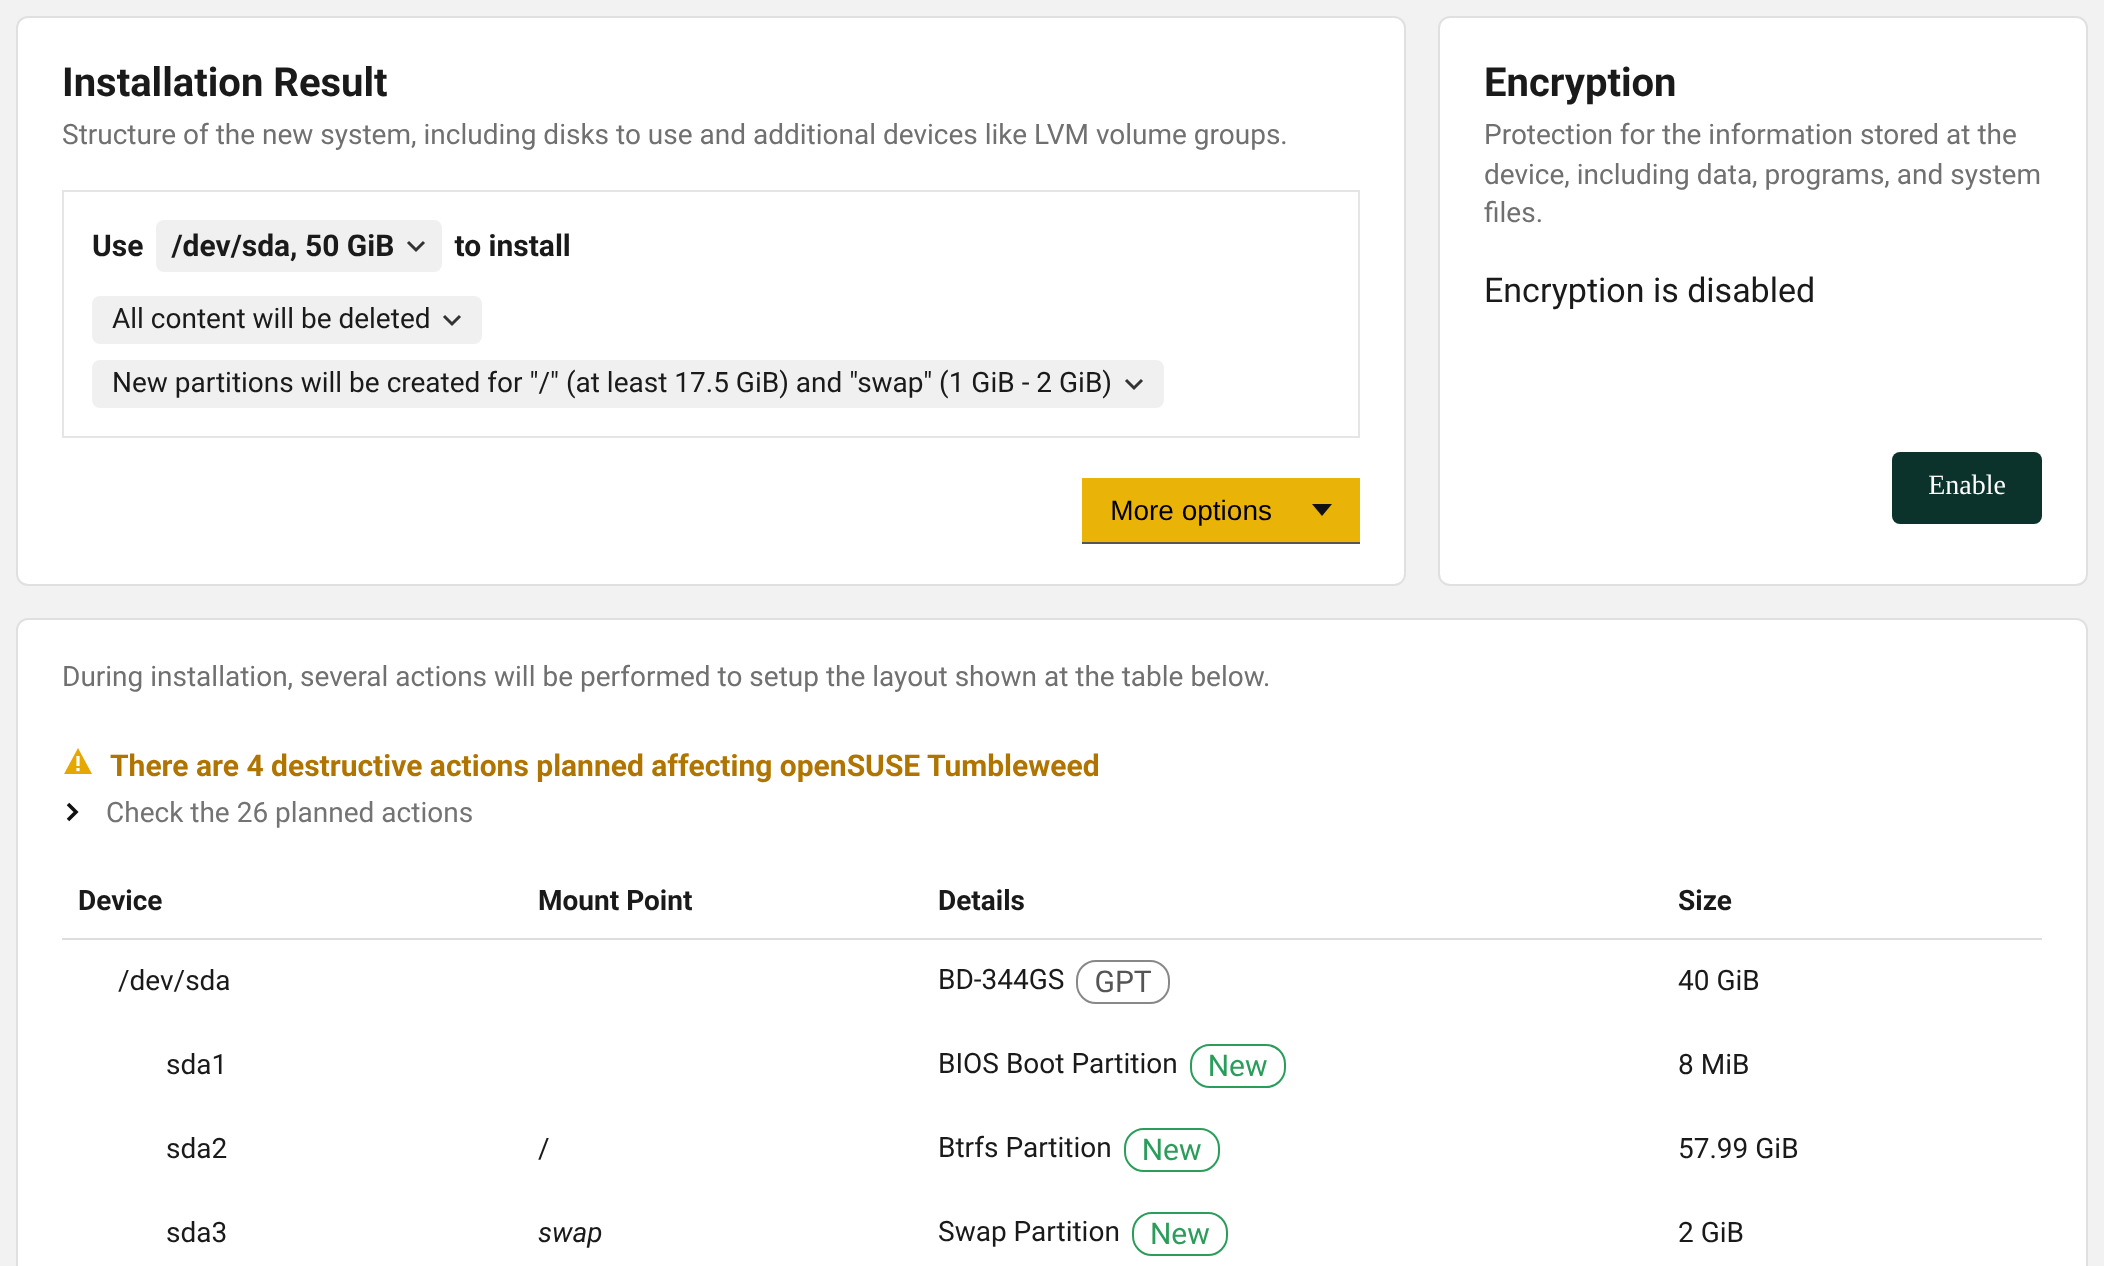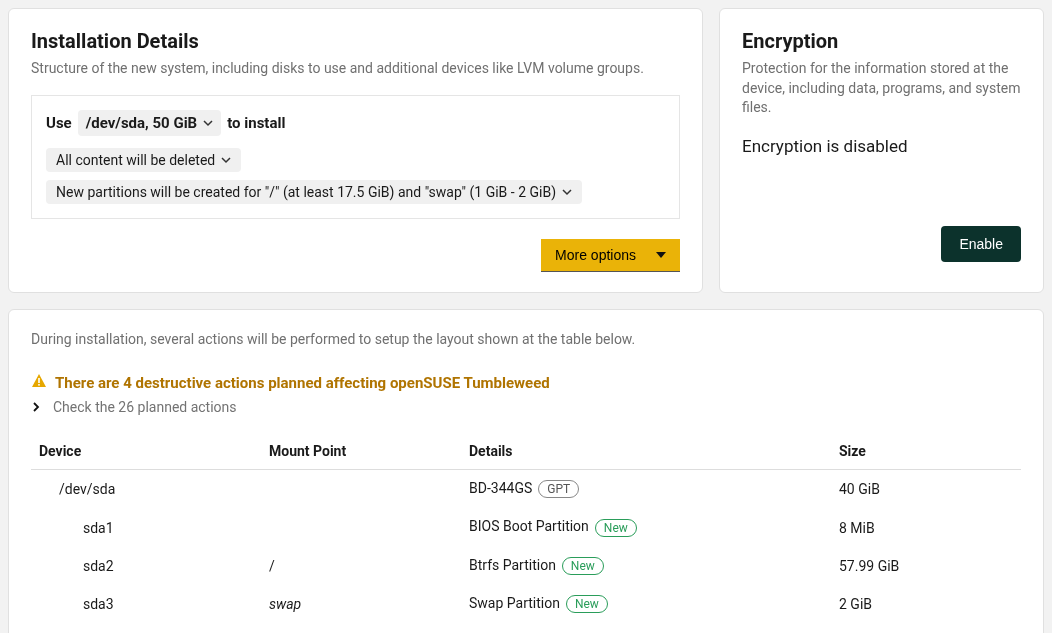--- a/index.html
+++ b/index.html
@@ -94,20 +94,21 @@
     margin-top: 70px;
   }
   .enable-btn {
     background: #0c322c;
     color: #fff;
     border: none;
     border-radius: 4px;
     padding: 10px 18px;
     font-size: 14px;
     cursor: pointer;
+    font-family: Liberation Serif, serif;
   }
   .result-card {
     grid-column: 1 / -1;
   }
   .warn-line {
     color: #b07400;
     font-weight: 700;
     font-size: 15px;
     margin: 10px 0 6px 0;
     display: flex;
@@ -138,21 +139,21 @@
   }
   tbody td {
     padding: 10px 8px;
     vertical-align: middle;
   }
   .indent-0 { padding-left: 8px; }
   .indent-1 { padding-left: 28px; }
   .indent-2 { padding-left: 52px; }
   .badge {
     display: inline-block;
-    font-size: 12px;
+    font-size: 15px;
     padding: 1px 8px;
     border-radius: 10px;
     margin-left: 6px;
     vertical-align: middle;
   }
   .badge-gray {
     border: 1px solid #888;
     color: #555;
   }
   .badge-green {
@@ -166,21 +167,21 @@
   .device-col { width: 230px; }
   .mount-col { width: 200px; }
   .size-col { width: 190px; }
 </style>
 </head>
 <body>
 
 <div class="layout">
 
   <div class="card">
-    <h2>Installation Details</h2>
+    <h2>Installation Result</h2>
     <p class="subtitle">Structure of the new system, including disks to use and additional devices like LVM volume groups.</p>
 
     <div class="inner-card">
       <div class="use-line">
         <span>Use</span>
         <span class="pill device">
           <span>/dev/sda, 50 GiB</span>
           <span class="chev">
             <svg class="chevron-svg" viewBox="0 0 10 10">
                 <path d="M1 3 L5 7 L9 3" stroke="#333" stroke-width="1.5" fill="none"></path>

